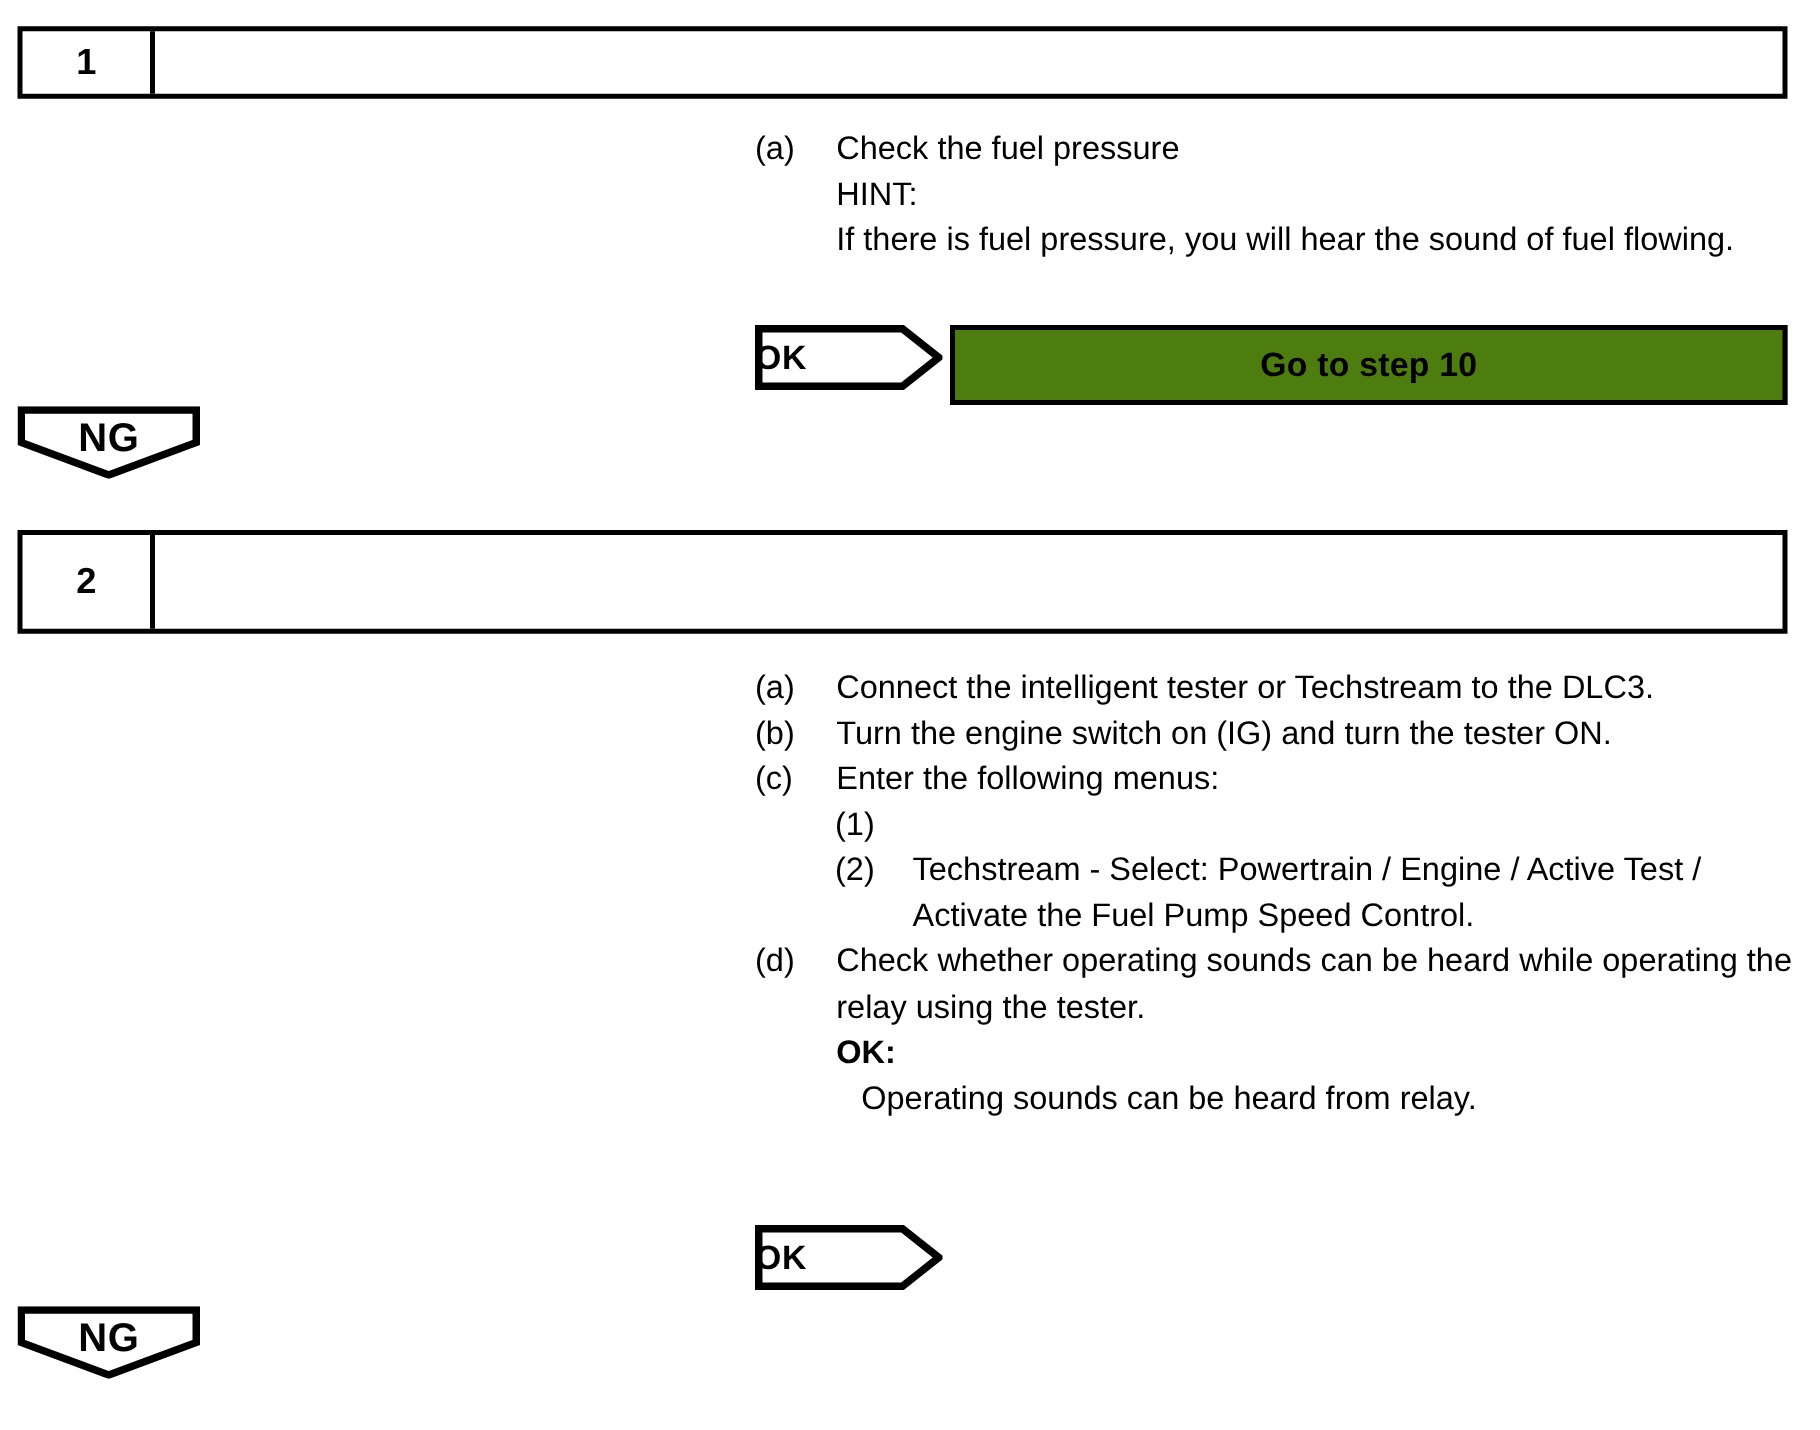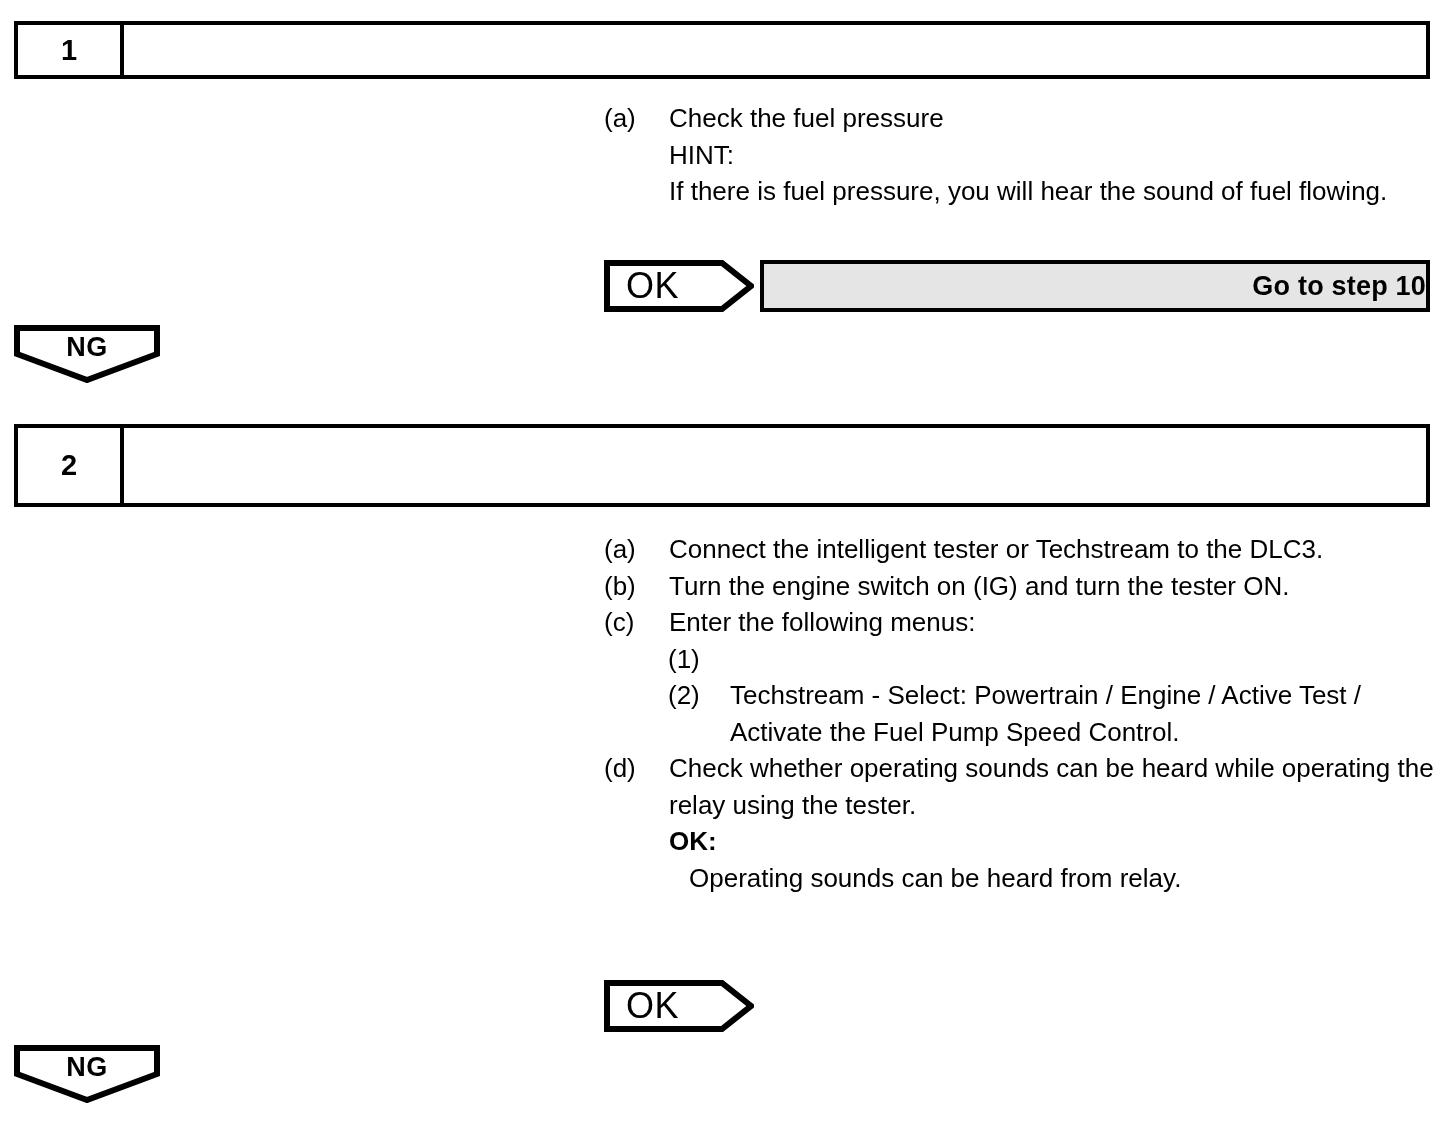--- a/index.html
+++ b/index.html
@@ -112,37 +112,36 @@
     align-items: center;
   }
   .ok-tag svg {
     position: absolute;
     left: 0;
     top: 0;
   }
   .ok-tag .ok-text {
     position: relative;
     z-index: 2;
-    padding-left: 22px;
-    font-size: 36px;
-    font-weight: normal;
+    font-size: 27px;
+    font-weight: bold;
     letter-spacing: 0.5px;
   }
   .goto-box {
     position: absolute;
     left: 156px;
     top: 0;
     right: 0;
-    height: 52px;
+    height: 64px;
     box-sizing: border-box;
     border: 4px solid #000;
     display: flex;
     align-items: center;
-    justify-content: flex-end;
-    background: #e5e5e5;
+    justify-content: center;
+    background: #4d7c0f;
   }
   .goto-box .goto-text {
     font-size: 27px;
     font-weight: bold;
     letter-spacing: 0.2px;
   }
 
   
   .ng-tag {
     position: absolute;
@@ -154,21 +153,21 @@
     left: 0;
     top: 0;
   }
   .ng-tag .ng-text {
     position: absolute;
     left: 0;
     top: 7px;
     width: 146px;
     text-align: center;
     z-index: 2;
-    font-size: 27px;
+    font-size: 32px;
     font-weight: bold;
     letter-spacing: 0.5px;
   }
 </style>
 </head>
 <body>
 
 <div class="step-header" style="left:14px; top:21px; width:1416px; height:58px;">
   <div class="step-num">1</div>
 </div>

